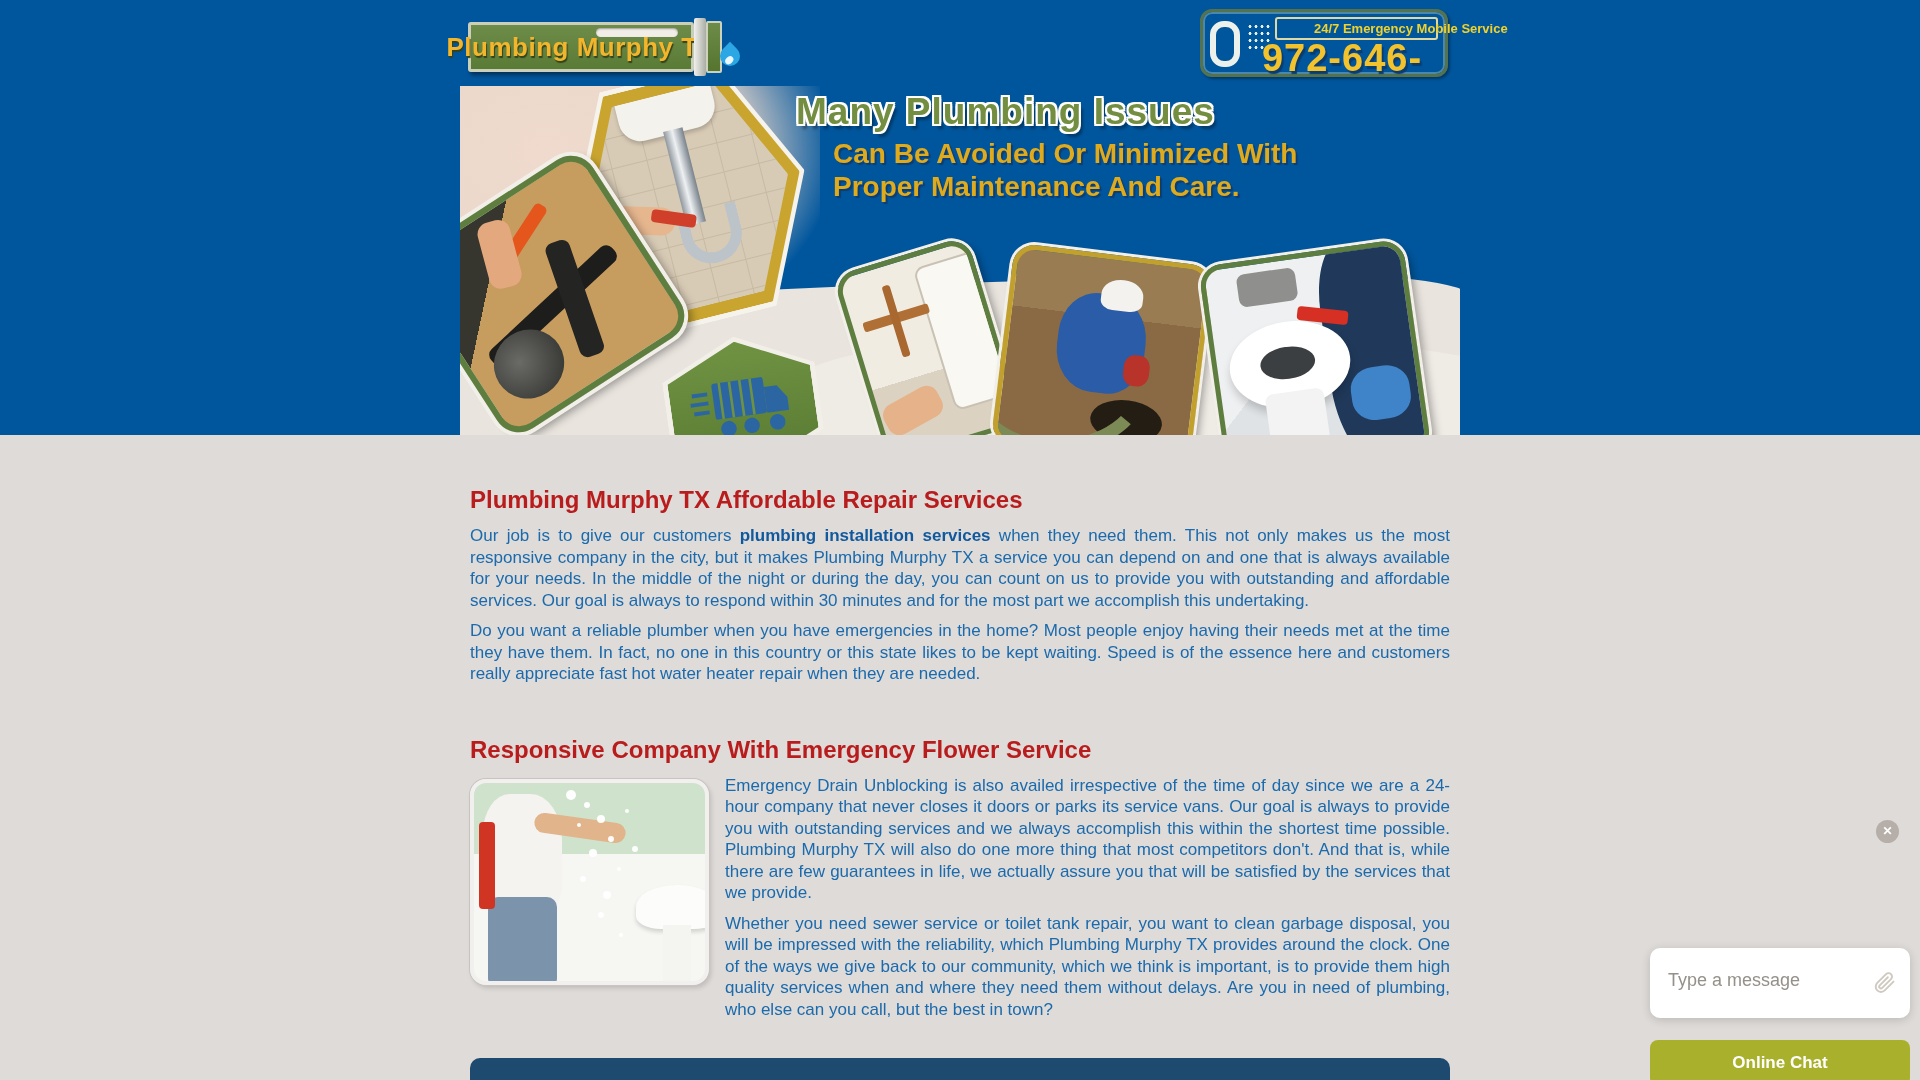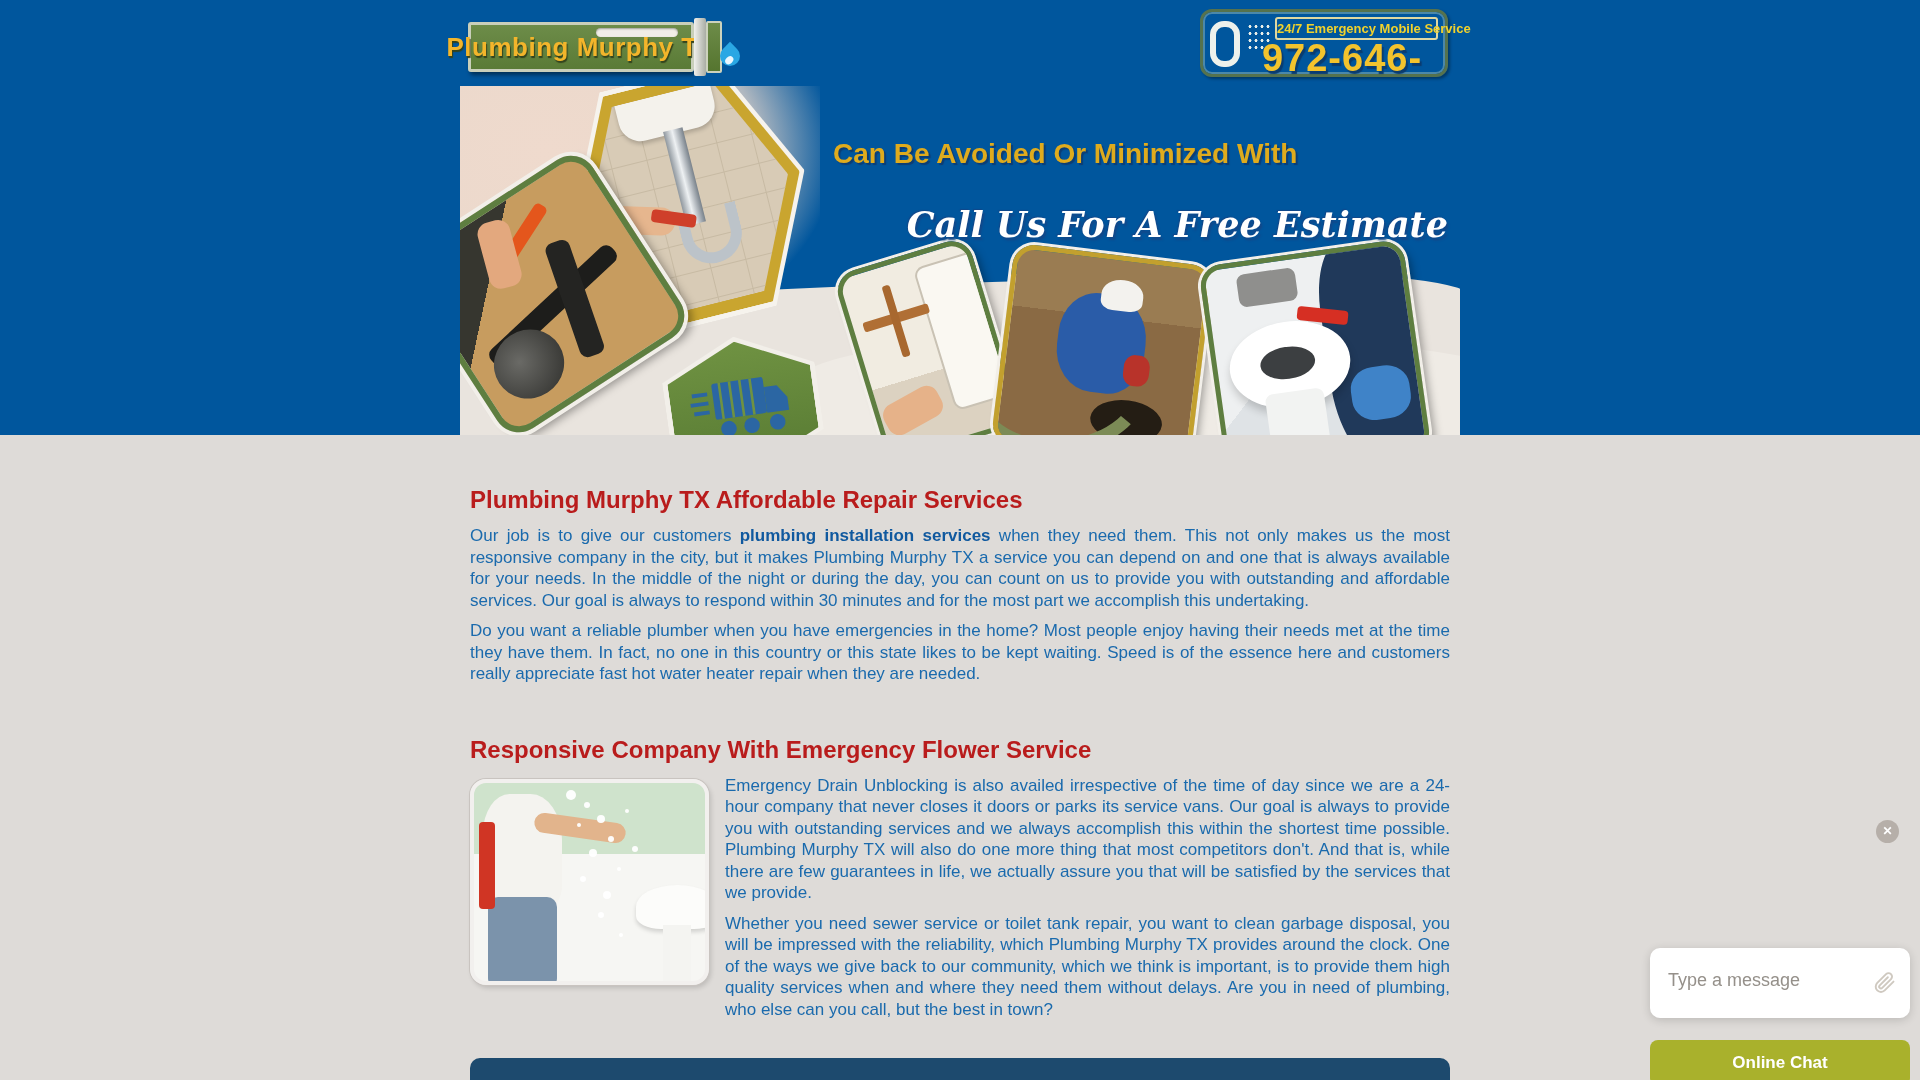--- a/index.html
+++ b/index.html
@@ -32,21 +32,21 @@
   
   .phone-badge { position:absolute; right:12px; top:9px; width:248px; height:68px;
     border:3px solid #55724e; border-radius:12px;
     box-shadow:inset 0 0 0 2px rgba(215,228,195,.35), 2px 2px 3px rgba(0,0,0,.35); }
   .phone-icon { position:absolute; left:7px; top:9px; width:30px; height:46px;
     border:6px solid #edf1ec; border-radius:14px; }
   .phone-dots { position:absolute; left:44px; top:11px; width:25px; height:30px;
     background-image:radial-gradient(circle,#e9eee8 1.3px, transparent 1.7px); background-size:6px 7px; }
   .phone-label { position:absolute; left:72px; right:7px; top:5px; height:23px;
     border:2px solid #dfd8a2; border-radius:3px; text-align:center;
-    font-size:13px; font-weight:bold; color:#f1d22c; line-height:19px; white-space:nowrap; }
+    font-size:13px; font-weight:bold; color:#f1d22c; line-height:19px; white-space:nowrap;padding-left:37px; }
   .phone-number { position:absolute; left:38px; right:2px; top:25px; text-align:center;
     font-size:38px; font-weight:bold; color:#f3c32d; letter-spacing:1px; text-shadow:2px 3px 1px #0a3c70; }
 
   
   .banner { position:absolute; left:0; top:86px; width:1000px; height:349px; background:#00569d; overflow:hidden; }
   .splash-pink { position:absolute; left:-60px; top:-40px; width:420px; height:300px; z-index:1;
     background:radial-gradient(ellipse at 35% 35%, #efdacd 0%, #ecd9cc 35%, rgba(236,217,204,.75) 55%, rgba(236,217,204,0) 75%); }
   .banner-white { position:absolute; left:-15px; width:1030px; height:210px; bottom:-58px; z-index:1;
     background:#e9e4de; transform:rotate(-1.6deg); border-radius:45% 20% 0 0 / 38px 30px 0 0; }
   .banner-white2 { position:absolute; left:330px; width:700px; height:130px; bottom:-30px; z-index:1;
@@ -261,22 +261,23 @@
         <div class="photo photo-toilet">
           <div class="person-navy"></div>
             <div class="tank-lid"></div>
             <div class="bowl"></div>
           <div class="bowl-hole"></div>
             <div class="pedestal"></div>
             <div class="pad-blue"></div>
             <div class="tool-red"></div>
         </div>
 
+        <div class="hero-title">Many Plumbing Issues</div>
         <div class="hero-sub hero-sub1">Can Be Avoided Or Minimized With</div>
-        <div class="hero-tagline">Call Us For A Free Estimate</div>
+        <div class="hero-sub hero-sub2">Proper Maintenance And Care.</div>
       </div>
 
     </div>
   </div>
 
   <div class="page-body">
     <div class="container">
       <div class="content">
 
         <h2>Plumbing Murphy TX Affordable Repair Services</h2>

